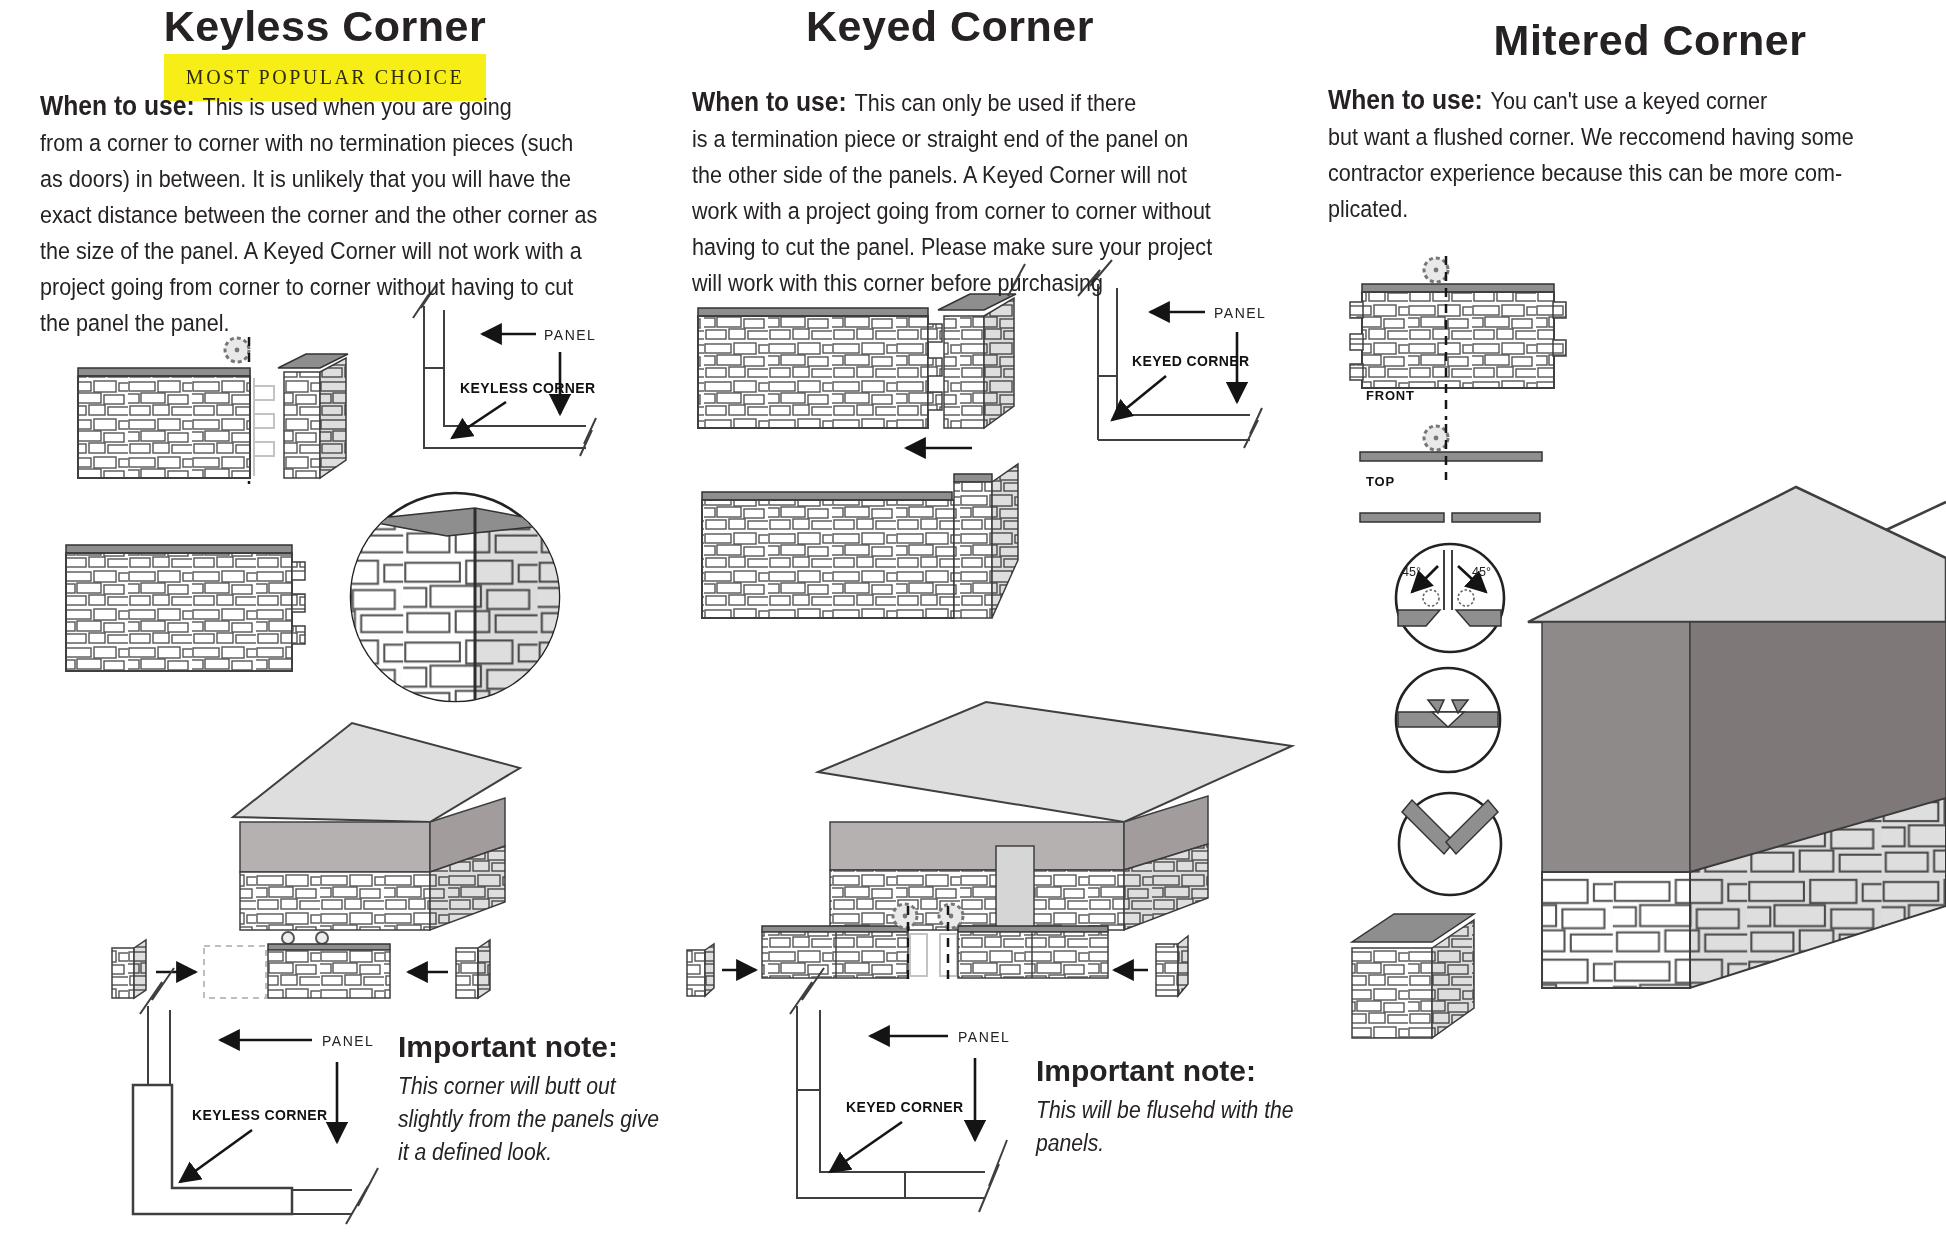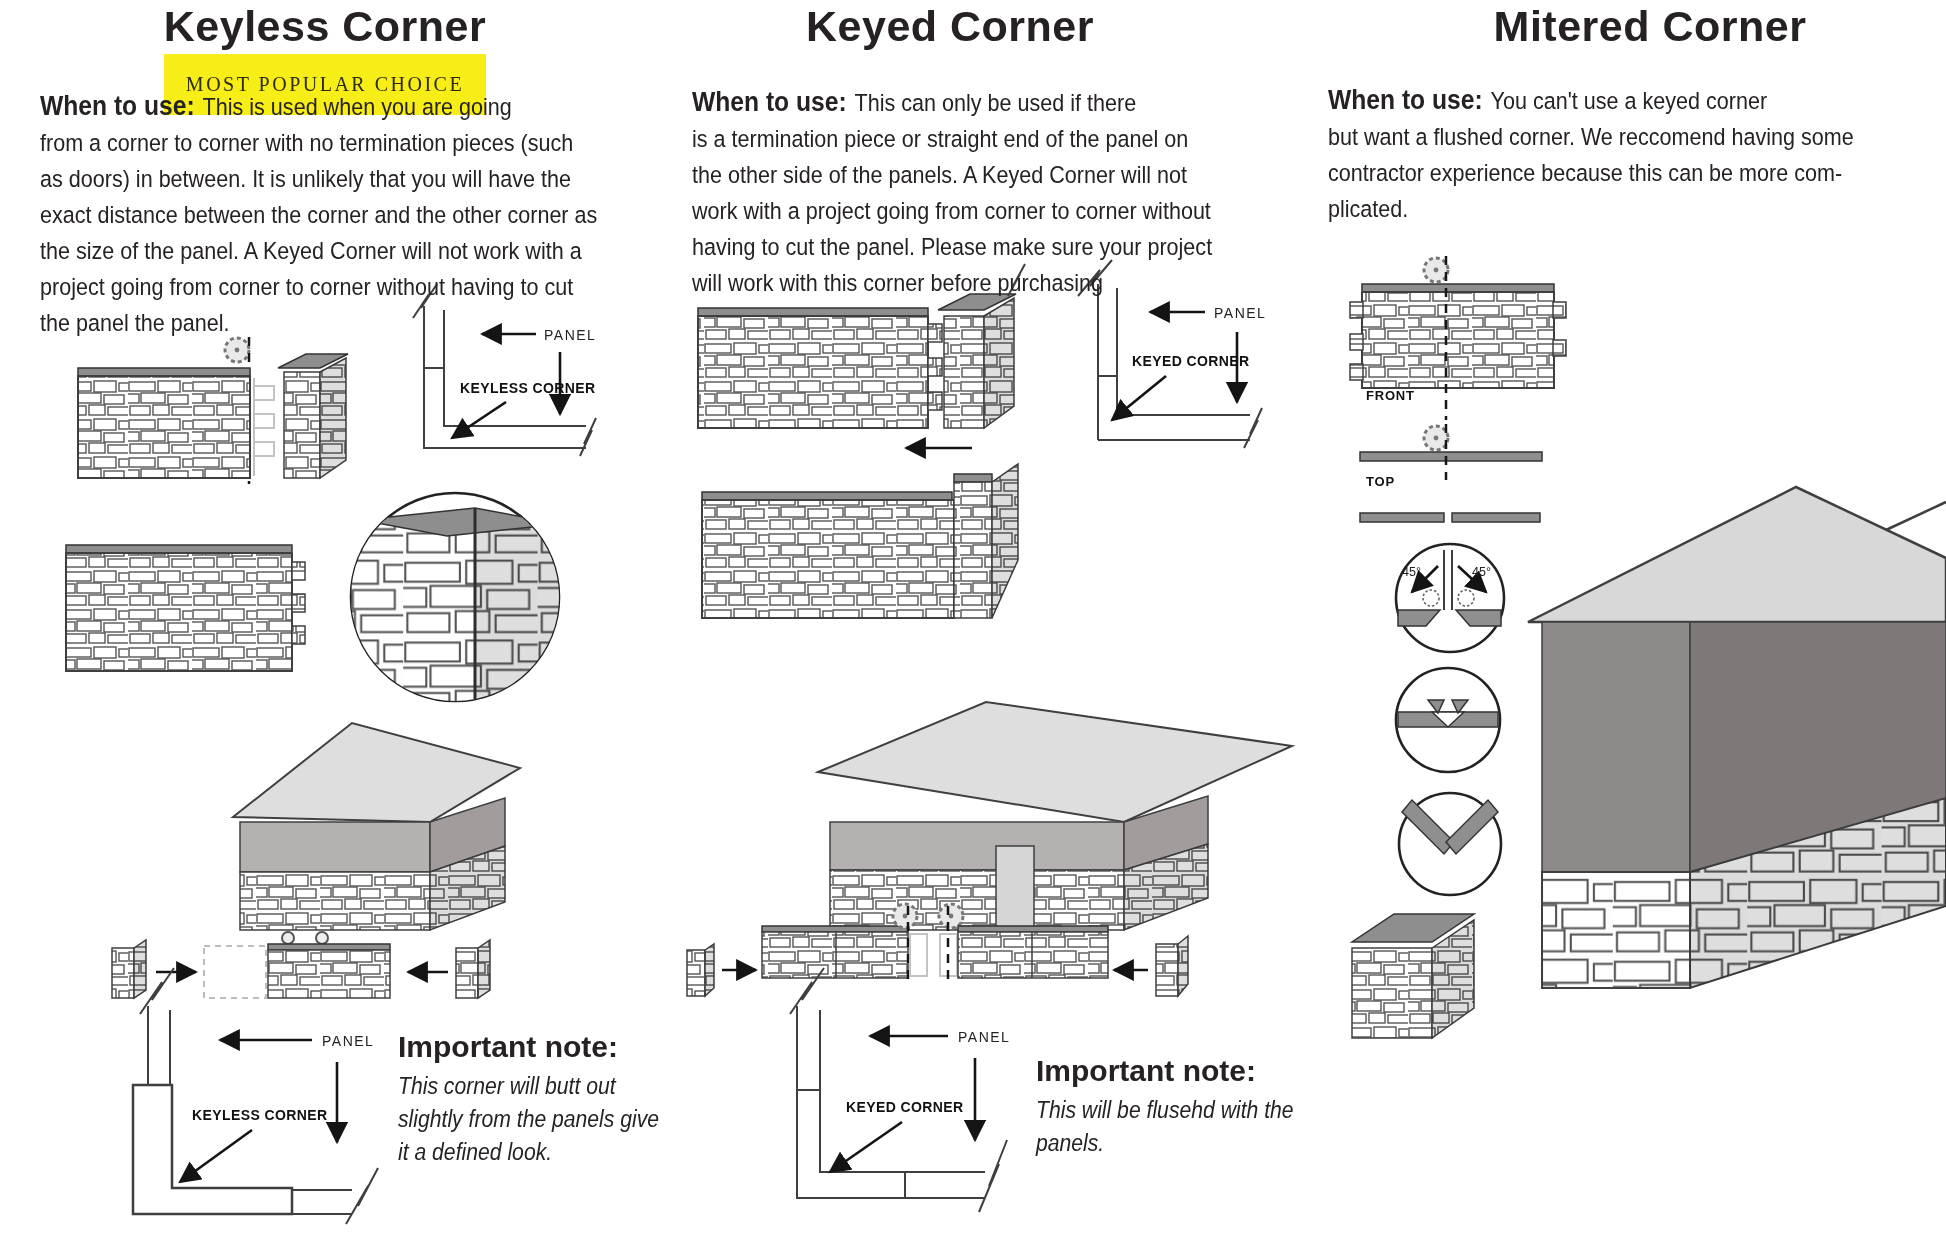--- a/index.html
+++ b/index.html
@@ -5,21 +5,21 @@
   html,body{margin:0;padding:0;background:#fff;}
   .page{position:relative;width:1946px;height:1259px;background:#fff;overflow:hidden;
         font-family:"Liberation Sans",sans-serif;color:#262223;}
   .art{position:absolute;left:0;top:0;z-index:1;}
   .txt{position:absolute;z-index:2;}
   .col-title{font-size:43px;font-weight:800;letter-spacing:.5px;color:#16
   1314;text-align:center;margin:0;}
   .badge-wrap{text-align:center;}
   .badge{display:inline-block;background:#f7ee17;color:#2e2b10;
          font-family:"Liberation Serif",serif;font-size:20px;letter-spacing:2.5px;
-         padding:19px 22px;}
+         padding:12px 22px;}
   .para{font-size:24.5px;line-height:36px;transform:scaleX(.88);transform-origin:left top;margin:0;}
   .para .lead{font-size:28px;font-weight:800;margin-right:9px;}
   .para .body-text{white-space:pre-line;}
   .note-title{font-size:30px;font-weight:800;margin:0 0 6px 0;}
   .note-body{font-size:23px;line-height:33px;font-style:italic;white-space:pre-line;
              transform:scaleX(.92);transform-origin:left top;}
   
   .stone{fill:url(#st);stroke:#3f3f3f;stroke-width:2;}
   .stoneThin{fill:url(#st);stroke:#3f3f3f;stroke-width:1.5;}
   .cap{fill:#8e8e8e;stroke:#333;stroke-width:1.5;}
@@ -362,21 +362,21 @@
 will work with this corner before purchasing</span>
     </p>
     <div class="txt" style="left:1036px;top:1054px;width:330px;">
       <div class="note-title">Important note:</div>
       <div class="note-body">This will be flusehd with the
 panels.</div>
     </div>
   </section>
 
   <section>
-    <h1 class="txt col-title" style="left:1370px;top:2px;width:560px;">Mitered Corner</h1>
+    <h1 class="txt col-title" style="left:1370px;top:16px;width:560px;">Mitered Corner</h1>
     <p class="txt para" style="left:1328px;top:82px;width:640px;">
       <span class="lead">When to use:</span><span class="body-text">You can't use a keyed corner
 but want a flushed corner. We reccomend having some
 contractor experience because this can be more com-
 plicated.</span>
     </p>
   </section>
 
 </div>
 

